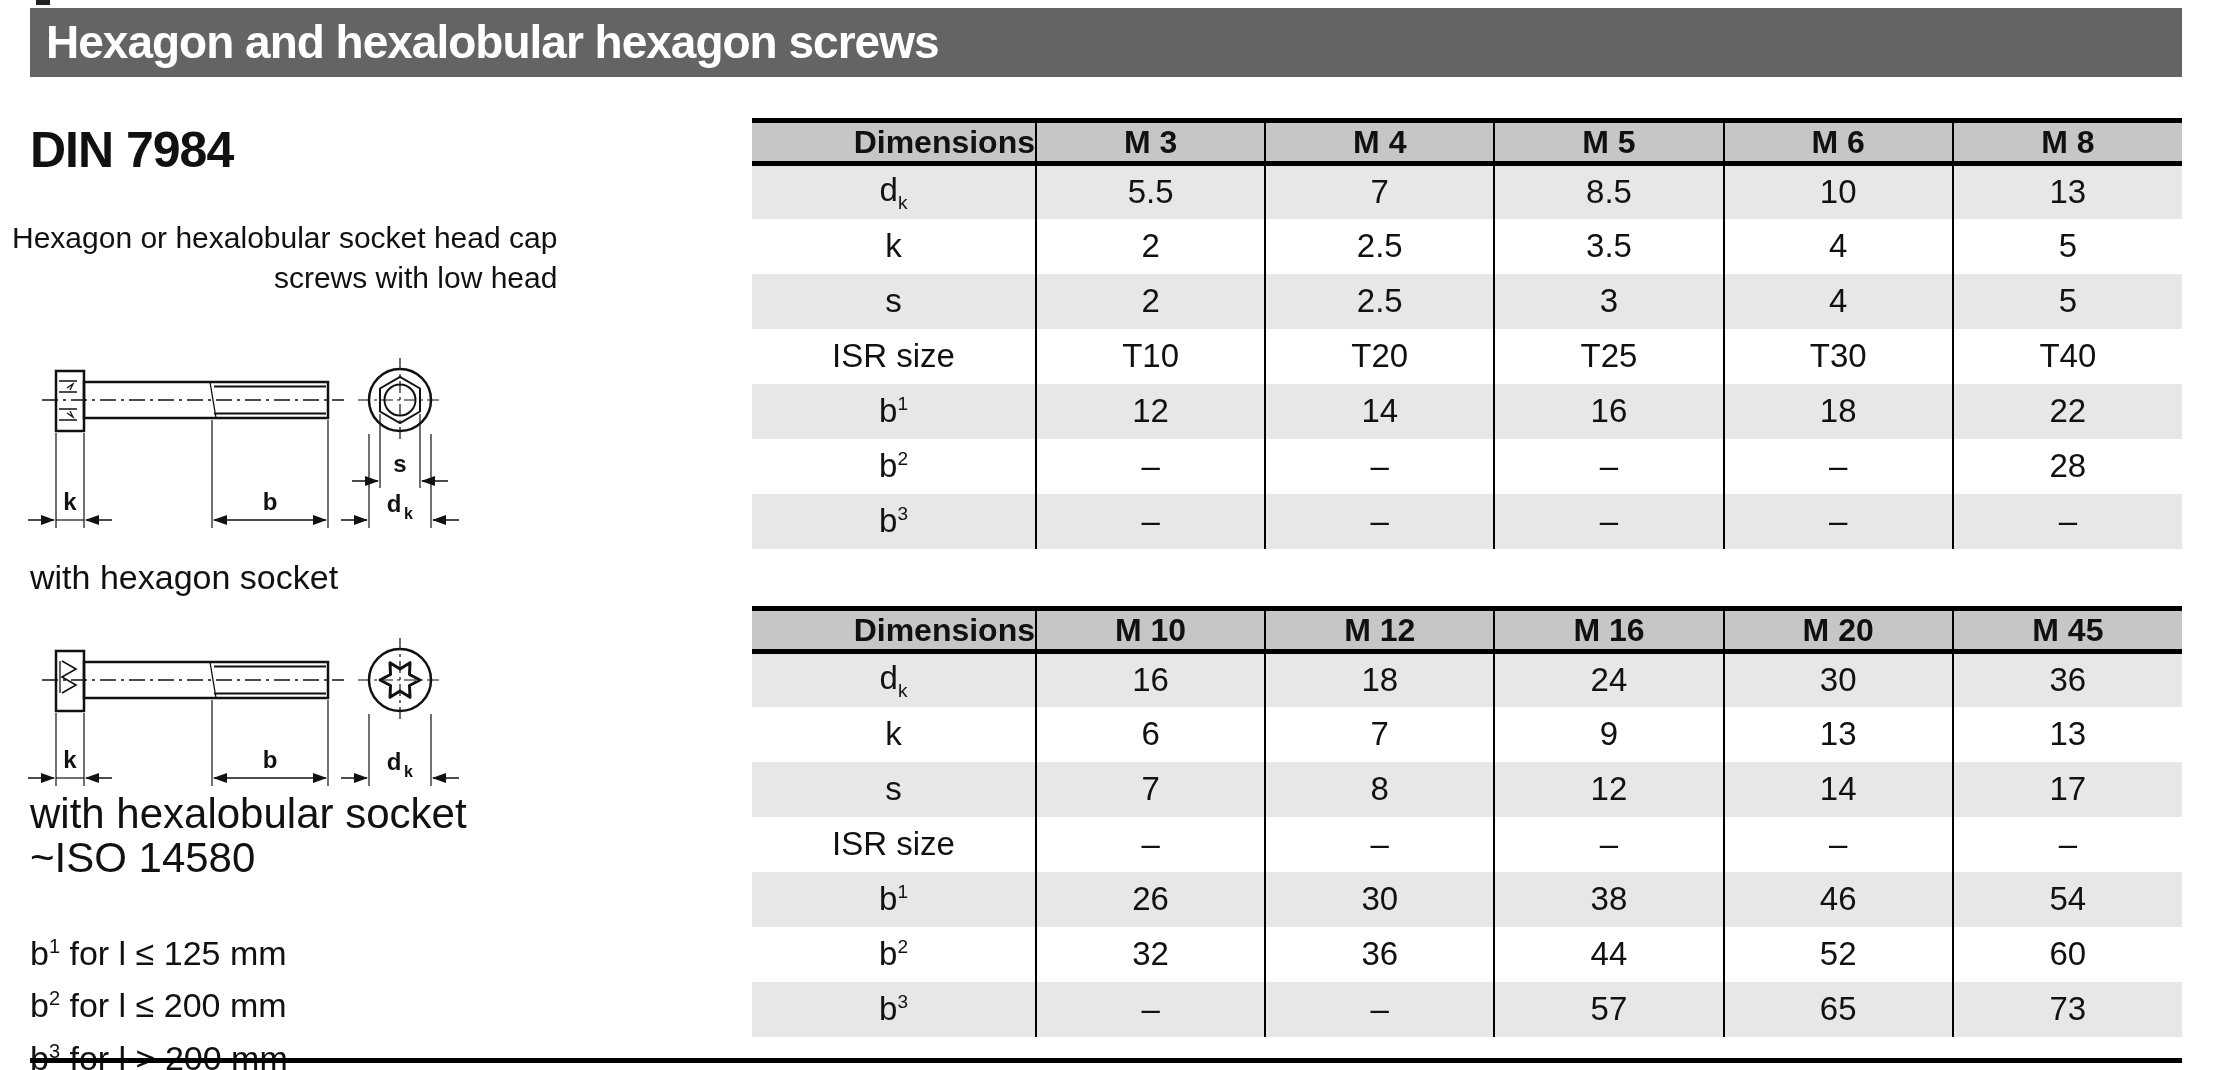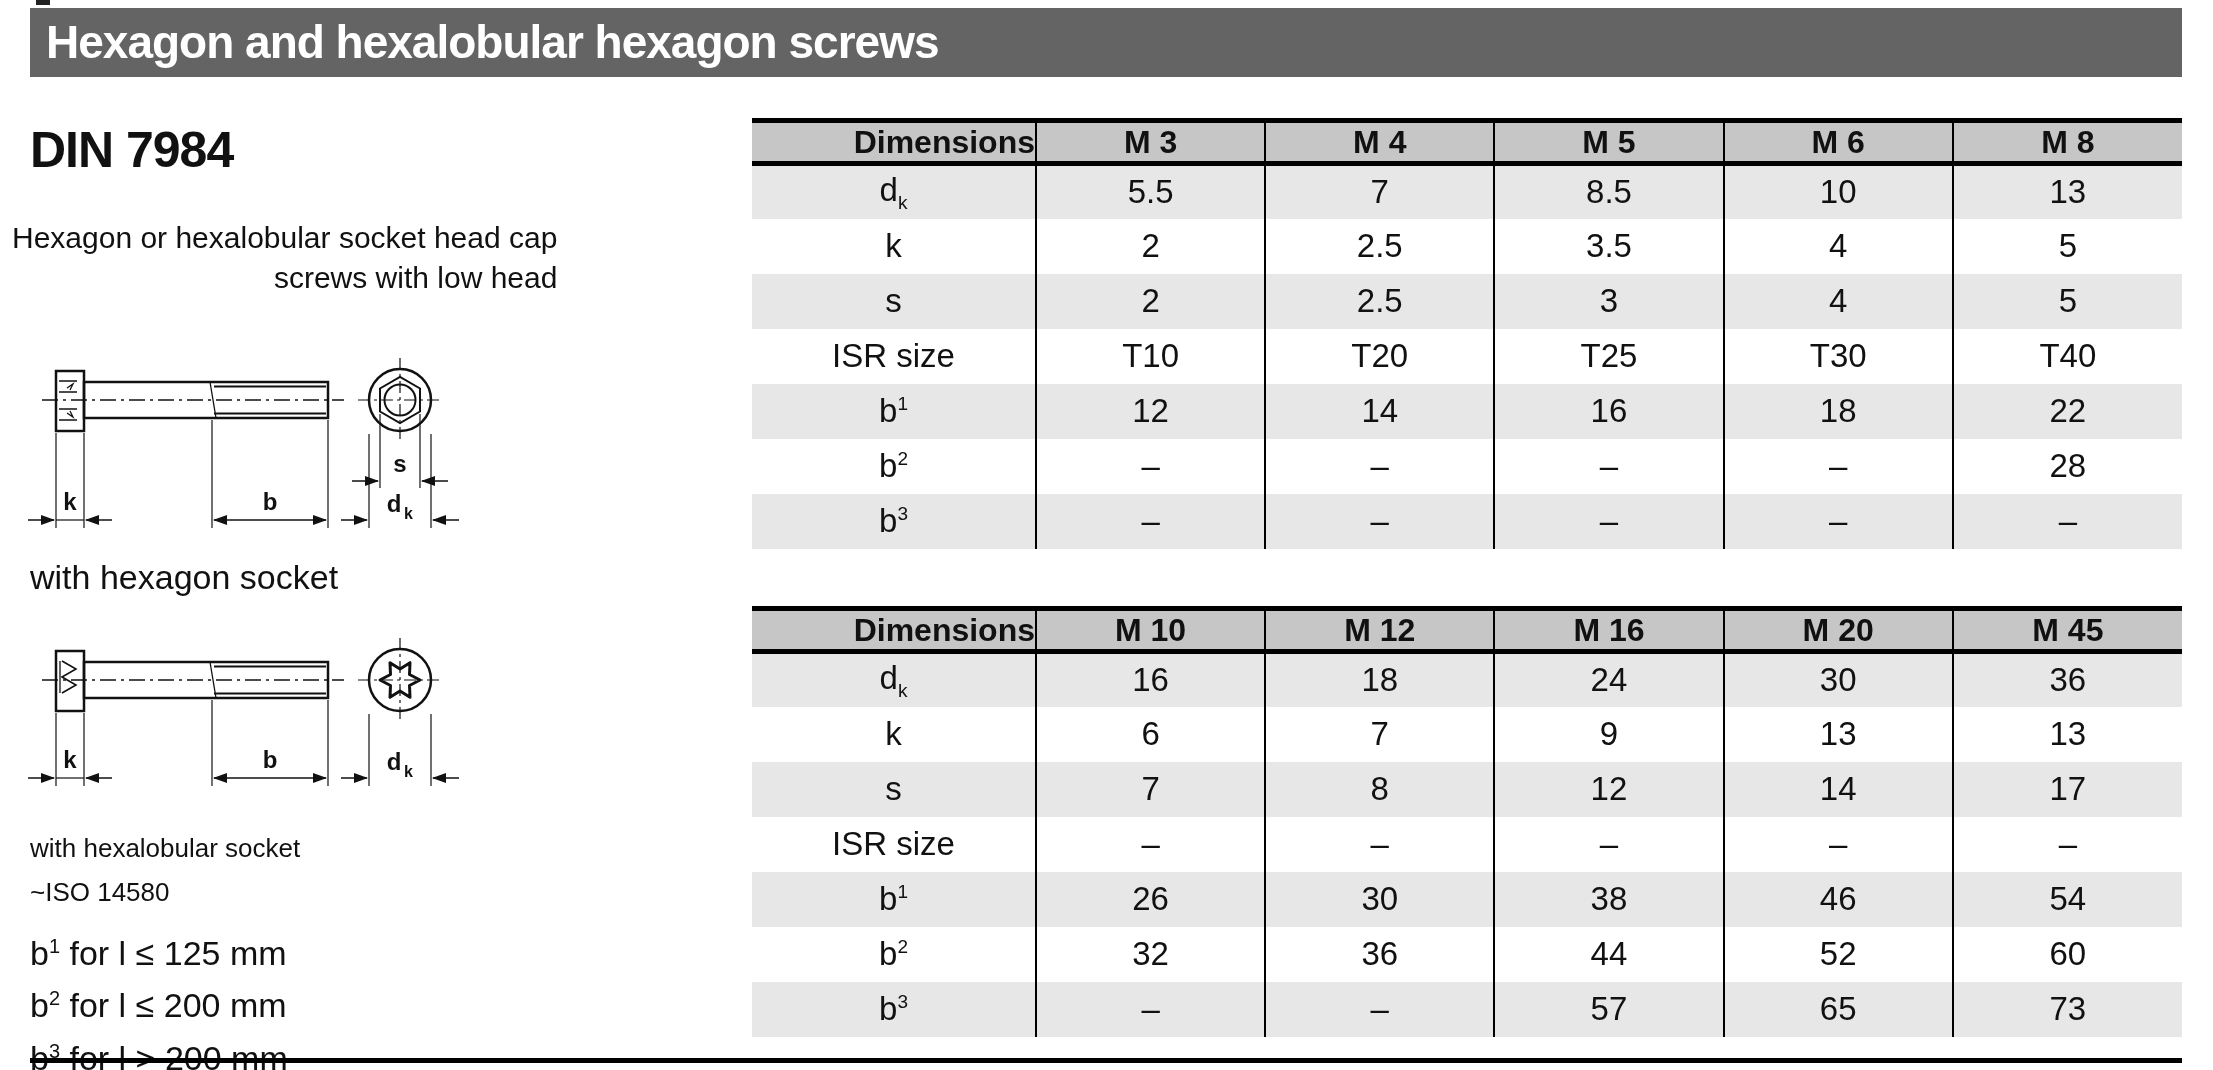--- a/index.html
+++ b/index.html
@@ -11,21 +11,21 @@
   .artifact { position:absolute; left:36px; top:0; width:14px; height:5px; background:#222; }
   .titlebar {
     position:absolute; left:30px; top:8px; width:2152px; height:69px;
     background:#646464; color:#ffffff; font-size:46px; font-weight:700;
     line-height:69px; padding-left:16px; letter-spacing:-1px; white-space:nowrap;
   }
   .standard { position:absolute; left:30px; top:112px; font-size:50px; font-weight:700; letter-spacing:-1px;margin-top:9px; }
   .desc { position:absolute; left:12px; top:218px; font-size:30px; font-weight:400; line-height:40px;text-align:right; }
   .desc span { display:block; }
   .caption1 { position:absolute; left:30px; top:558px; font-size:34px; }
-  .caption2 { position:absolute; left:30px; top:826px; font-size:26px; line-height:44px; }
+  .caption2 { position:absolute; left:30px; top:792px; font-size:42px; line-height:44px; }
   .footnotes { position:absolute; left:30px; top:924px; font-size:34px; line-height:45px; }
   .footnotes sup { font-size:20px; vertical-align:super; }
   .drawing1 { position:absolute; left:26px; top:348px; }
   .drawing2 { position:absolute; left:26px; top:638px; }
   svg text { font-family:"Liberation Sans", sans-serif; font-weight:700; fill:#111; }
 
   .dim-table {
     position:absolute; left:752px; width:1430px;
     border-collapse:collapse; table-layout:fixed; font-size:33px; color:#111;
   }

